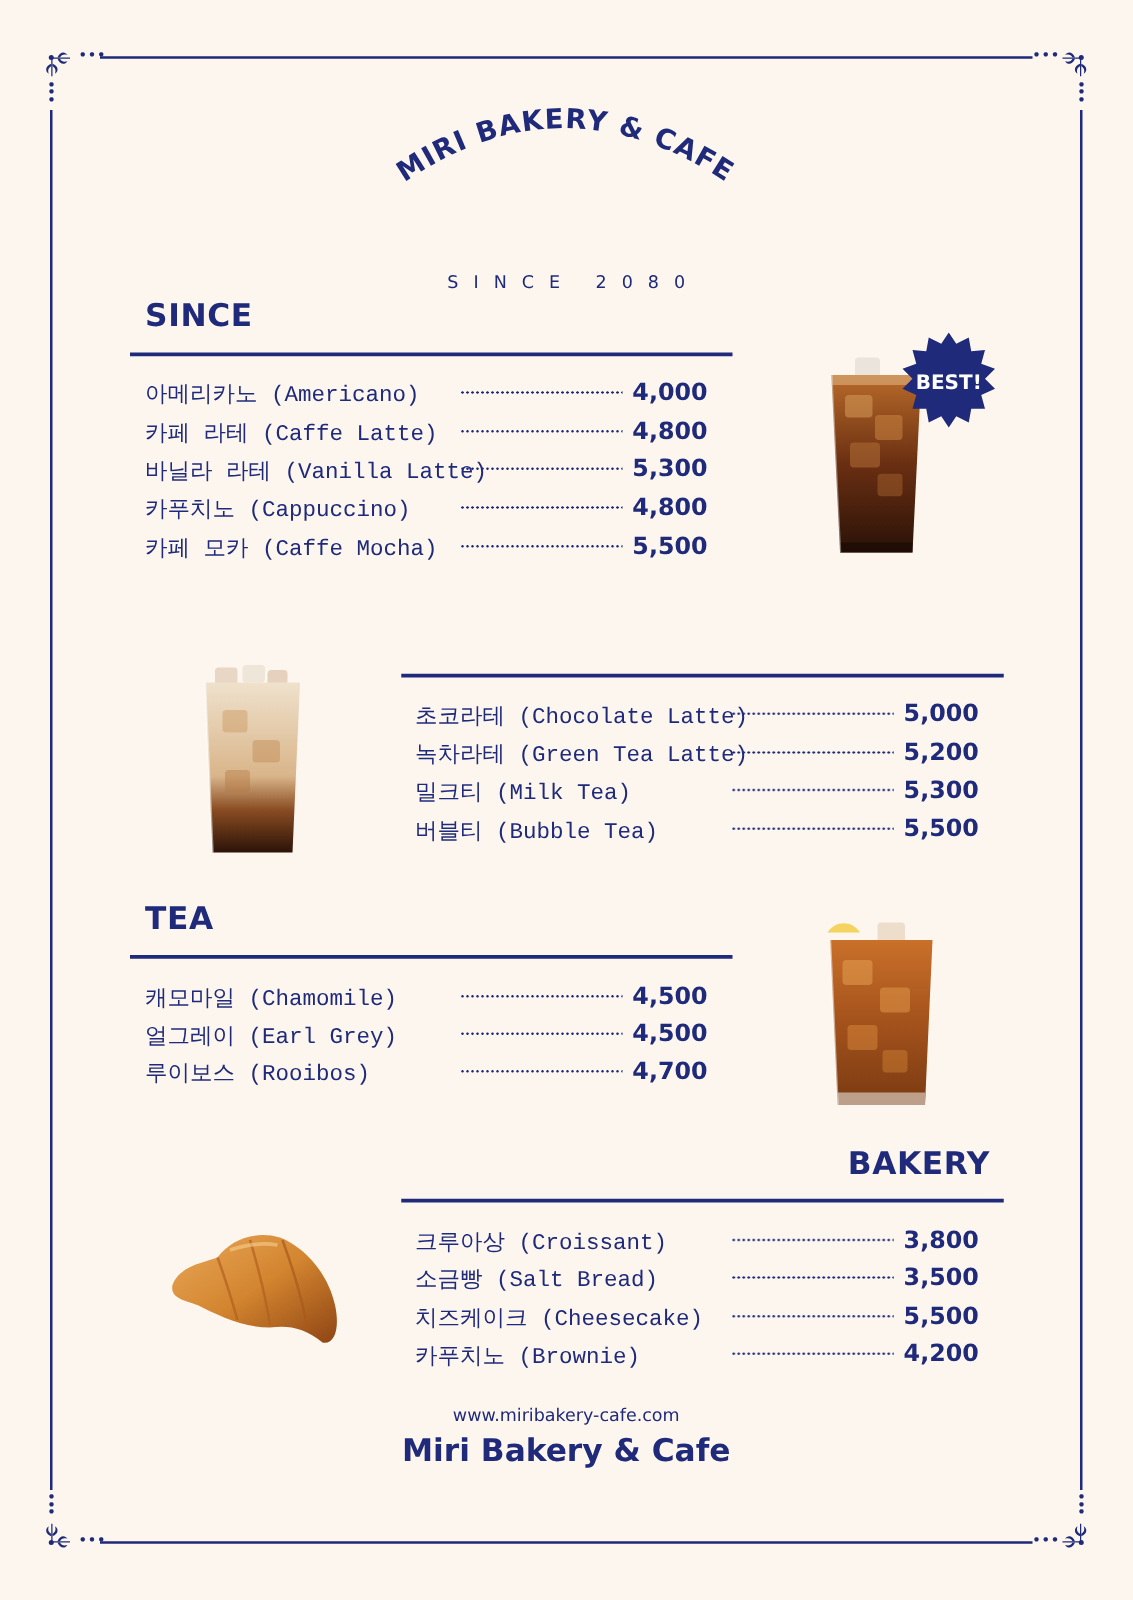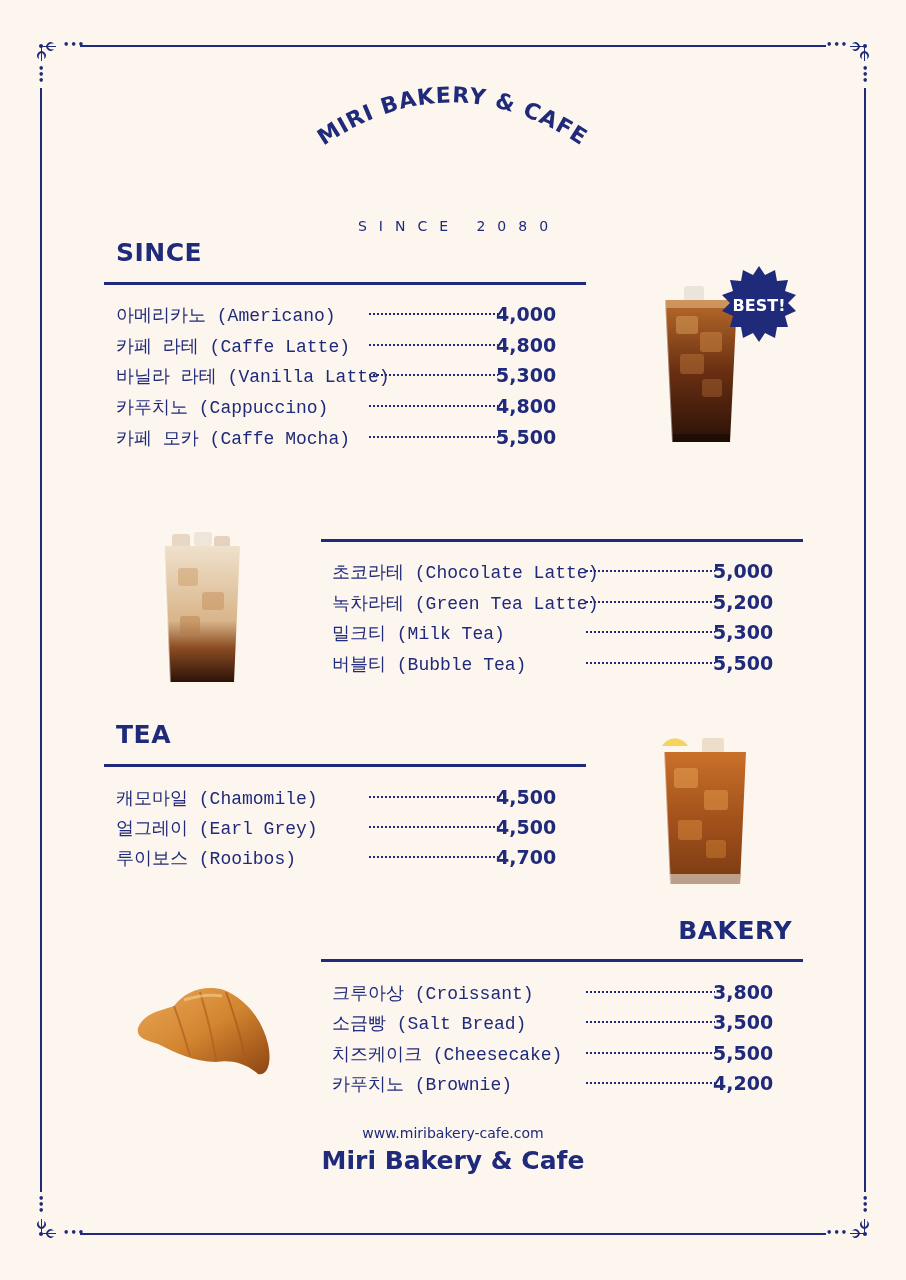--- a/index.html
+++ b/index.html
@@ -38,21 +38,21 @@
     font-size: 25px; color: #1f2a7a; letter-spacing: 0.5px;
   }
   .sec-rule { position: absolute; height: 2.5px; background: #1f2a7a; }
   .item { position: absolute; height: 30px; display: flex; align-items: center; }
   .item-name { position: absolute; left: 0; font-size: 18px; color: #1f2a7a; white-space: nowrap; font-family: Liberation Mono, monospace; }
   .item-dots {
     position: absolute; width: 130px; height: 2px;
     background-image: radial-gradient(circle, #1f2a7a 0.9px, transparent 1.1px);
     background-size: 4px 2px; background-repeat: repeat-x;
   }
-  .item-price { position: absolute; font-weight: bold; font-size: 19px; color: #1f2a7a; text-align: left; width: 70px; }
+  .item-price { position: absolute; font-weight: bold; font-size: 19px; color: #1f2a7a; text-align: right; width: 70px; }
 
   
   .img { position: absolute; }
 
   
   .footer-name {
     position: absolute; left: 0; right: 0; top: 1146px; text-align: center;
     font-weight: bold; font-size: 25px; color: #1f2a7a;
   }
   .footer-url {

